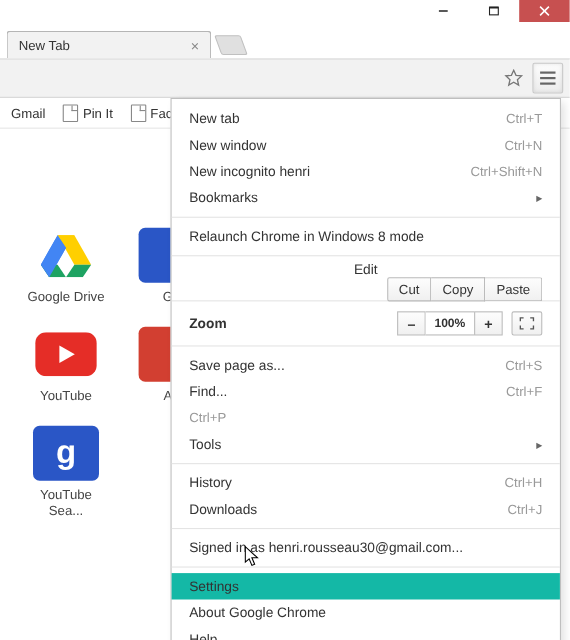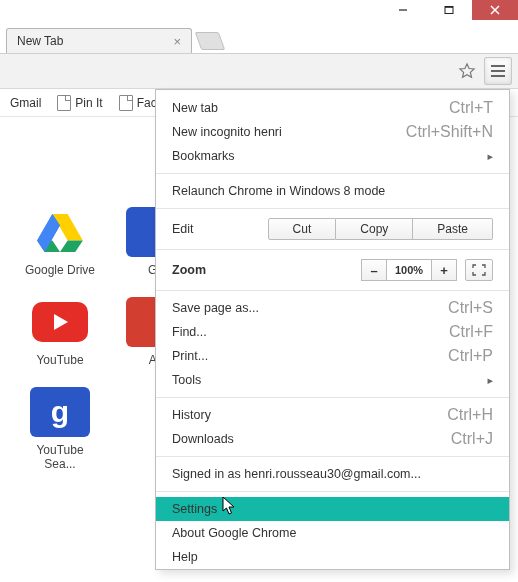--- a/index.html
+++ b/index.html
@@ -33,27 +33,27 @@
   
   
   .content { padding-top: 90px; padding-left: 20px; display: grid; grid-template-columns: 80px 80px; column-gap: 16px; row-gap: 20px; }
   .thumb { text-align: center; font-size: 12px; color: #444; }
   .thumb .box { width: 60px; height: 50px; margin: 0 auto 6px; display:flex; align-items:center; justify-content:center; }
   
   
   .menu { position: absolute; top: 89px; left: 155px; width: 355px; background: #fff; border: 1px solid #bfbfbf; box-shadow: 4px 4px 8px rgba(0,0,0,0.12); font-size: 12.5px; color: #333; }
   .mrow { display: flex; align-items: center; height: 24px; padding: 0 16px; }
   .mrow .label { flex: 1; }
-  .mrow .shortcut { color: #999; font-size: 16px; }
+  .mrow .shortcut { color: #999; font-size: 12px; }
   .mrow .arrow { color: #666; font-size: 11px; padding-left:8px;}
   .mrow.highlight { background: #14b8a6; }
   .msep { height: 1px; background: #e4e4e4; margin: 5px 0; }
-  .editrow { display:flex; align-items:center; height: 30px; padding: 0 16px; }
+  .editrow { display:flex; align-items:center; height: 30px; padding: 0 16px; flex-direction: column; }
   .editrow .btns { display:flex; margin-left:auto; }
-  .editrow .btn { border:1px solid #bbb; background: linear-gradient(#fdfdfd,#f0f0f0); height:22px; padding:0 24px; font-size:12px; display:flex; align-items:center; }
+  .editrow .btn { border:1px solid #bbb; background: linear-gradient(#fdfdfd,#f0f0f0); height:22px; padding:0 10px; font-size:12px; display:flex; align-items:center; }
   .editrow .btn:first-child { border-top-left-radius:2px; border-bottom-left-radius:2px; }
   .editrow .btn:last-child { border-top-right-radius:2px; border-bottom-right-radius:2px; }
   .editrow .btn + .btn { border-left: none; }
   .zoomrow { display:flex; align-items:center; height: 30px; padding: 0 16px; font-weight: bold; }
   .zoomrow .zbtns { display:flex; margin-left:auto; align-items:center; gap:0; }
   .zoomrow .zb { border:1px solid #bbb; background: linear-gradient(#fdfdfd,#f0f0f0); width:26px; height:22px; display:flex; align-items:center; justify-content:center; font-size:13px; }
   .zoomrow .zlvl { border:1px solid #bbb; border-left:none; border-right:none; background:#fff; width:44px; height:22px; display:flex; align-items:center; justify-content:center; font-size:11px; }
   .zoomrow .full { margin-left:8px; border:1px solid #bbb; background: linear-gradient(#fdfdfd,#f0f0f0); width:28px; height:22px; display:flex; align-items:center; justify-content:center; border-radius:2px;}
   
   .cursor { position:absolute; left: 222px; top: 496px; }
@@ -151,20 +151,24 @@
     <div class="box" style="background:#2a56c6;border-radius:6px;color:#fff;font-size:30px;font-weight:bold;">g</div>
     <div>YouTube Sea...</div>
   </div>
 </div>
 
 <div class="menu">
   <div style="height:6px"></div>
   <div class="mrow">
     <span class="label">New tab</span>
     <span class="shortcut">Ctrl+T</span>
+  </div>
+  <div class="mrow">
+    <span class="label">New window</span>
+    <span class="shortcut">Ctrl+N</span>
   </div>
   <div class="mrow">
     <span class="label">New incognito henri</span>
     <span class="shortcut">Ctrl+Shift+N</span>
   </div>
   <div class="mrow">
     <span class="label">Bookmarks</span>
     <span class="arrow">▸</span>
   </div>
   <div class="msep"></div>
@@ -197,21 +201,20 @@
   <div class="msep"></div>
   <div class="mrow">
     <span class="label">Save page as...</span>
     <span class="shortcut">Ctrl+S</span>
   </div>
   <div class="mrow">
     <span class="label">Find...</span>
     <span class="shortcut">Ctrl+F</span>
   </div>
   <div class="mrow">
-    <span class="label">Print...</span>
     <span class="shortcut">Ctrl+P</span>
   </div>
   <div class="mrow">
     <span class="label">Tools</span>
     <span class="arrow">▸</span>
   </div>
   <div class="msep"></div>
   <div class="mrow">
     <span class="label">History</span>
     <span class="shortcut">Ctrl+H</span>

